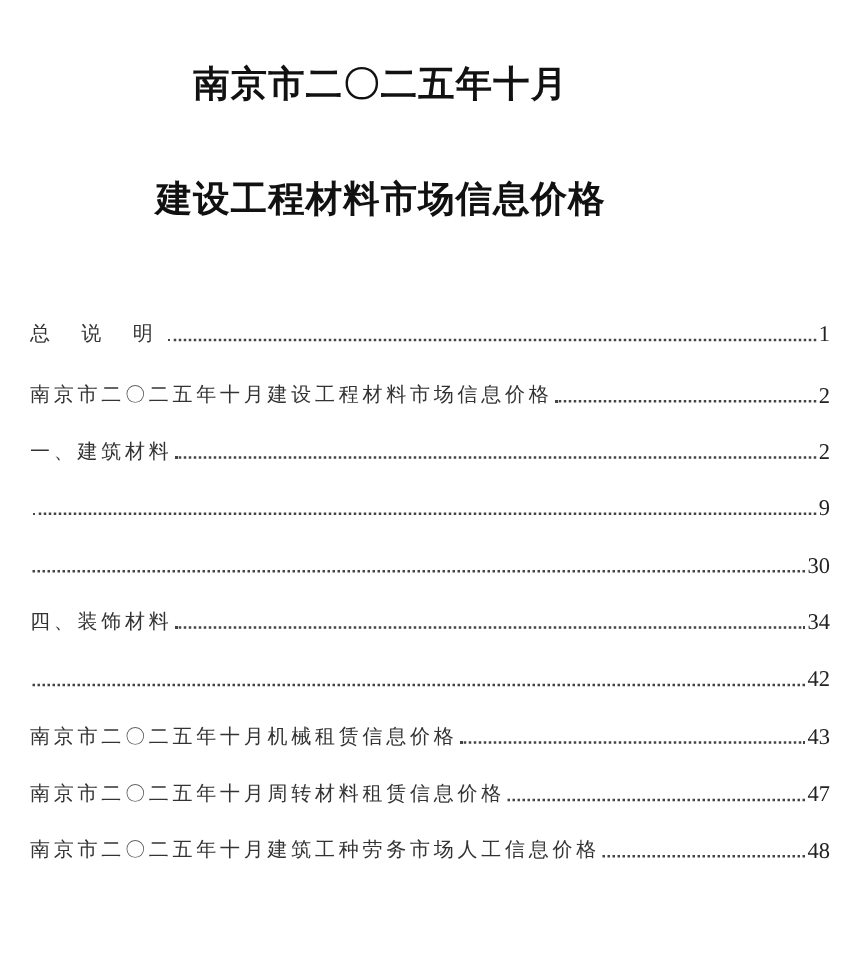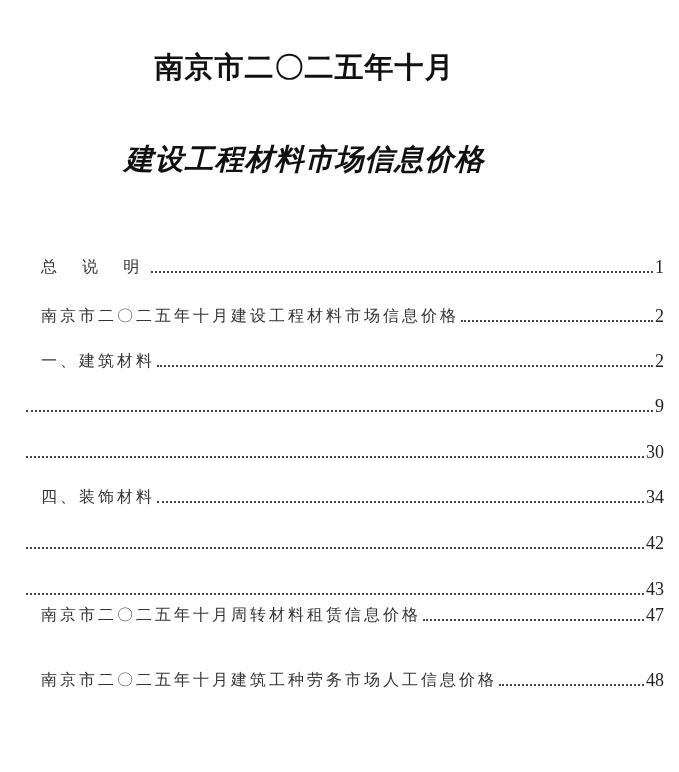--- a/index.html
+++ b/index.html
@@ -1,22 +1,22 @@
 <!DOCTYPE html>
 <html><head>
 <meta charset="utf-8">
 <style>
   html, body { margin:0; padding:0; background:#ffffff; }
   body { width:679px; height:772px; position:relative; overflow:hidden; color:#222; }
   .title { position:absolute; left:0; width:609px; text-align:center; font-family:"DejaVu Sans", sans-serif; font-weight:bold; font-size:29px; color:#111; letter-spacing:1px; }
   .t1 { top:48px; }
-  .t2 { top:140px;font-style:italic; }
+  .t2 { top:140px; }
   .toc { position:absolute; left:24px; width:640px; top:0; }
   .row { position:absolute; left:0; width:640px; height:24px; display:flex; align-items:flex-end; font-family:"DejaVu Serif", serif; font-size:16px; color:#333; }
-  .label { white-space:nowrap; letter-spacing:3px;margin-left:17px; }
+  .label { white-space:nowrap; letter-spacing:3px; }
   .label.spaced { letter-spacing:10px; }
   .dots { flex:1; border-bottom:2px dotted #444; margin:0 2px 5px 2px; height:0; }
   .page { white-space:nowrap; font-family:"Liberation Serif", serif; font-size:18px; color:#222; }
 </style>
 </head>
 <body>
 
 <div class="title t1">南京市二〇二五年十月</div>
 <div class="title t2">建设工程材料市场信息价格</div>
 
@@ -47,24 +47,25 @@
   <div class="row" style="top:484px">
     <span class="label">四、装饰材料</span>
     <span class="dots"></span>
     <span class="page">34</span>
   </div>
   <div class="row" style="top:530px">
     <span class="dots"></span>
     <span class="page">42</span>
   </div>
   <div class="row" style="top:576px">
+    <span class="label">南京市二〇二五年十月机械租赁信息价格</span>
     <span class="dots"></span>
     <span class="page">43</span>
   </div>
-  <div class="row" style="top:602px">
+  <div class="row" style="top:622px">
     <span class="label">南京市二〇二五年十月周转材料租赁信息价格</span>
     <span class="dots"></span>
     <span class="page">47</span>
   </div>
   <div class="row" style="top:667px">
     <span class="label">南京市二〇二五年十月建筑工种劳务市场人工信息价格</span>
     <span class="dots"></span>
     <span class="page">48</span>
   </div>
 </div>

